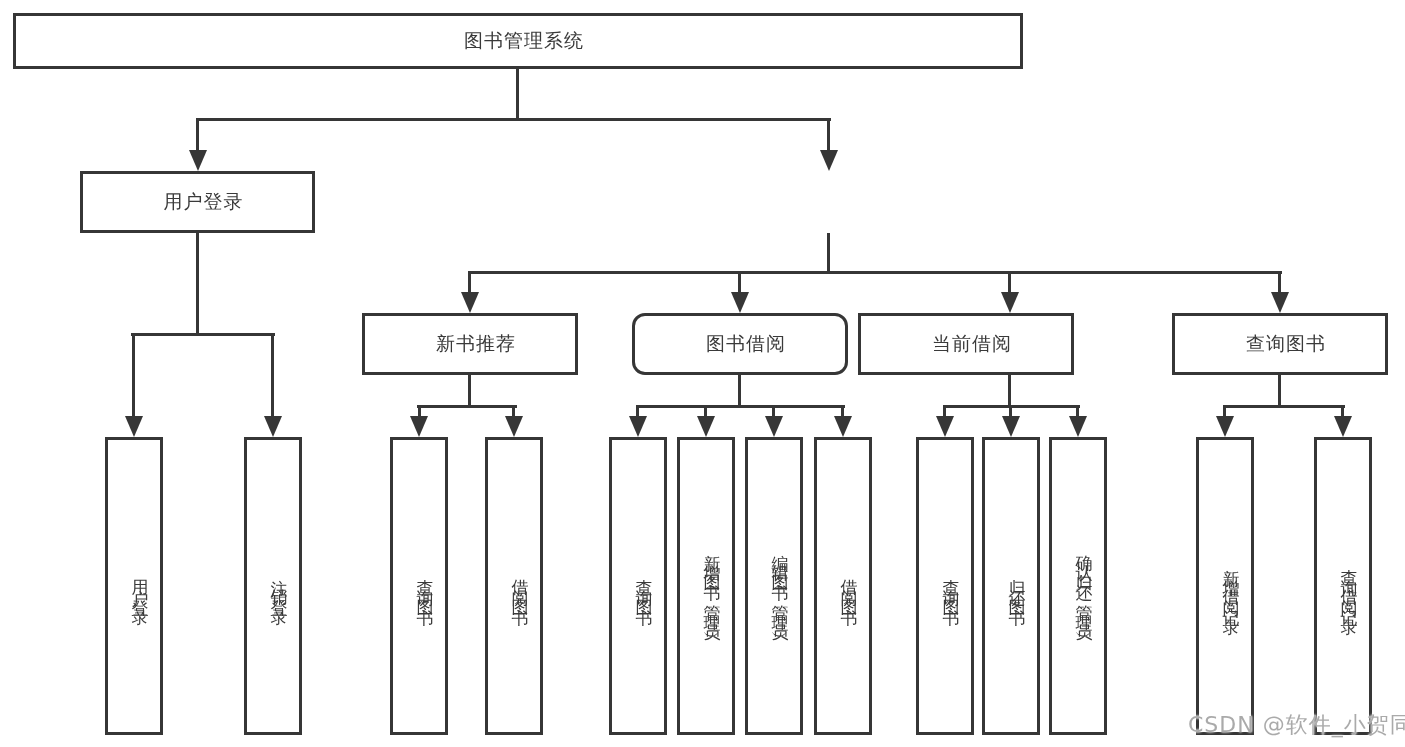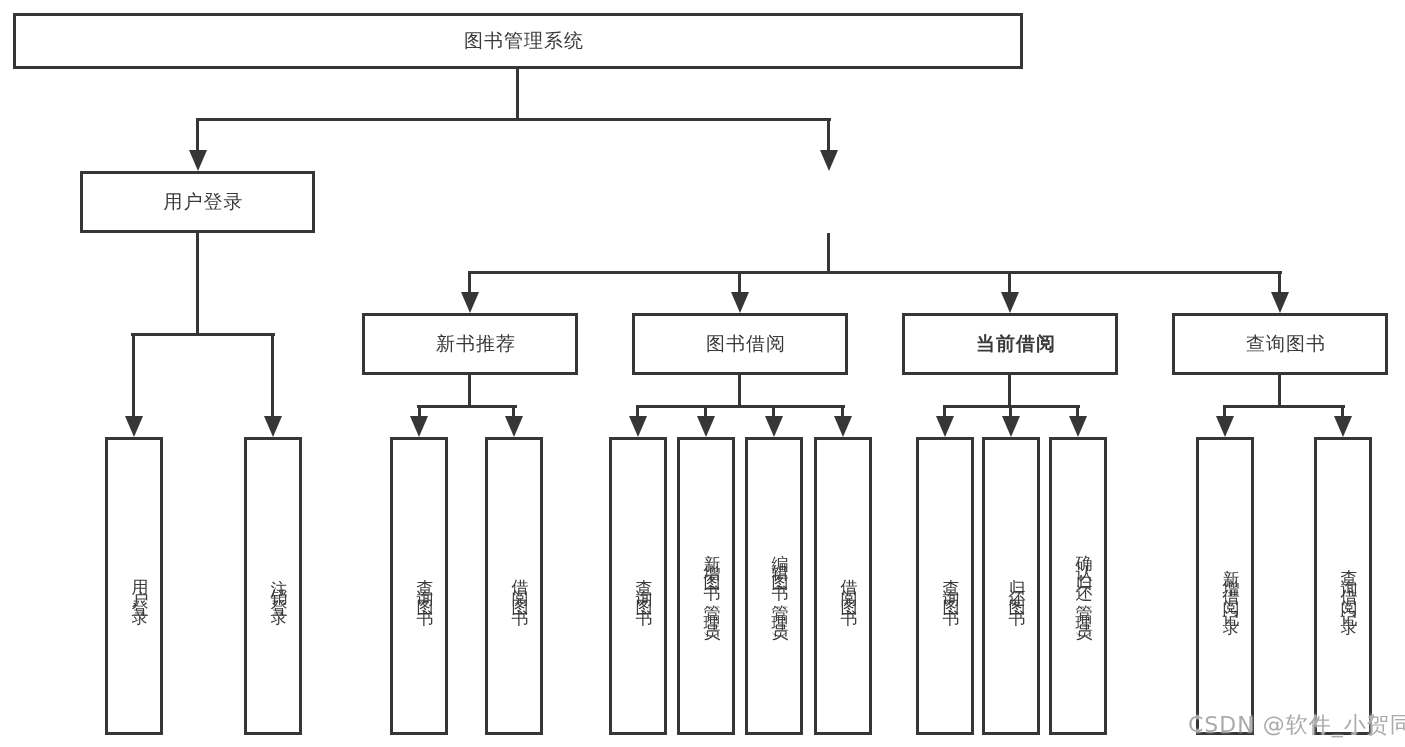--- a/index.html
+++ b/index.html
@@ -69,24 +69,24 @@
   <div class="line" style="left:738px;top:271px;width:3px;height:24px;"></div>
   <div class="arrow" style="left:731px;top:292px;"></div>
   <div class="line" style="left:1008px;top:271px;width:3px;height:24px;"></div>
   <div class="arrow" style="left:1001px;top:292px;"></div>
   <div class="line" style="left:1278px;top:271px;width:3px;height:24px;"></div>
   <div class="arrow" style="left:1271px;top:292px;"></div>
 
   <div class="box" style="left:362px;top:313px;width:216px;height:62px;">
     <span class="hlabel">新书推荐</span>
   </div>
-  <div class="box" style="left:632px;top:313px;width:216px;height:62px;">
+  <div class="box" style="left:632px;top:313px;width:216px;height:62px;border-radius:13px;">
     <span class="hlabel">图书借阅</span>
   </div>
-  <div class="box" style="left:902px;top:313px;width:216px;height:62px;font-weight:bold;">
+  <div class="box" style="left:858px;top:313px;width:216px;height:62px;">
     <span class="hlabel">当前借阅</span>
   </div>
   <div class="box" style="left:1172px;top:313px;width:216px;height:62px;">
     <span class="hlabel">查询图书</span>
   </div>
 
   <div class="line" style="left:468px;top:375px;width:3px;height:33px;"></div>
   <div class="line" style="left:417px;top:405px;width:100px;height:3px;"></div>
   <div class="line" style="left:418px;top:405px;width:3px;height:14px;"></div>
   <div class="arrow" style="left:410px;top:416px;"></div>

